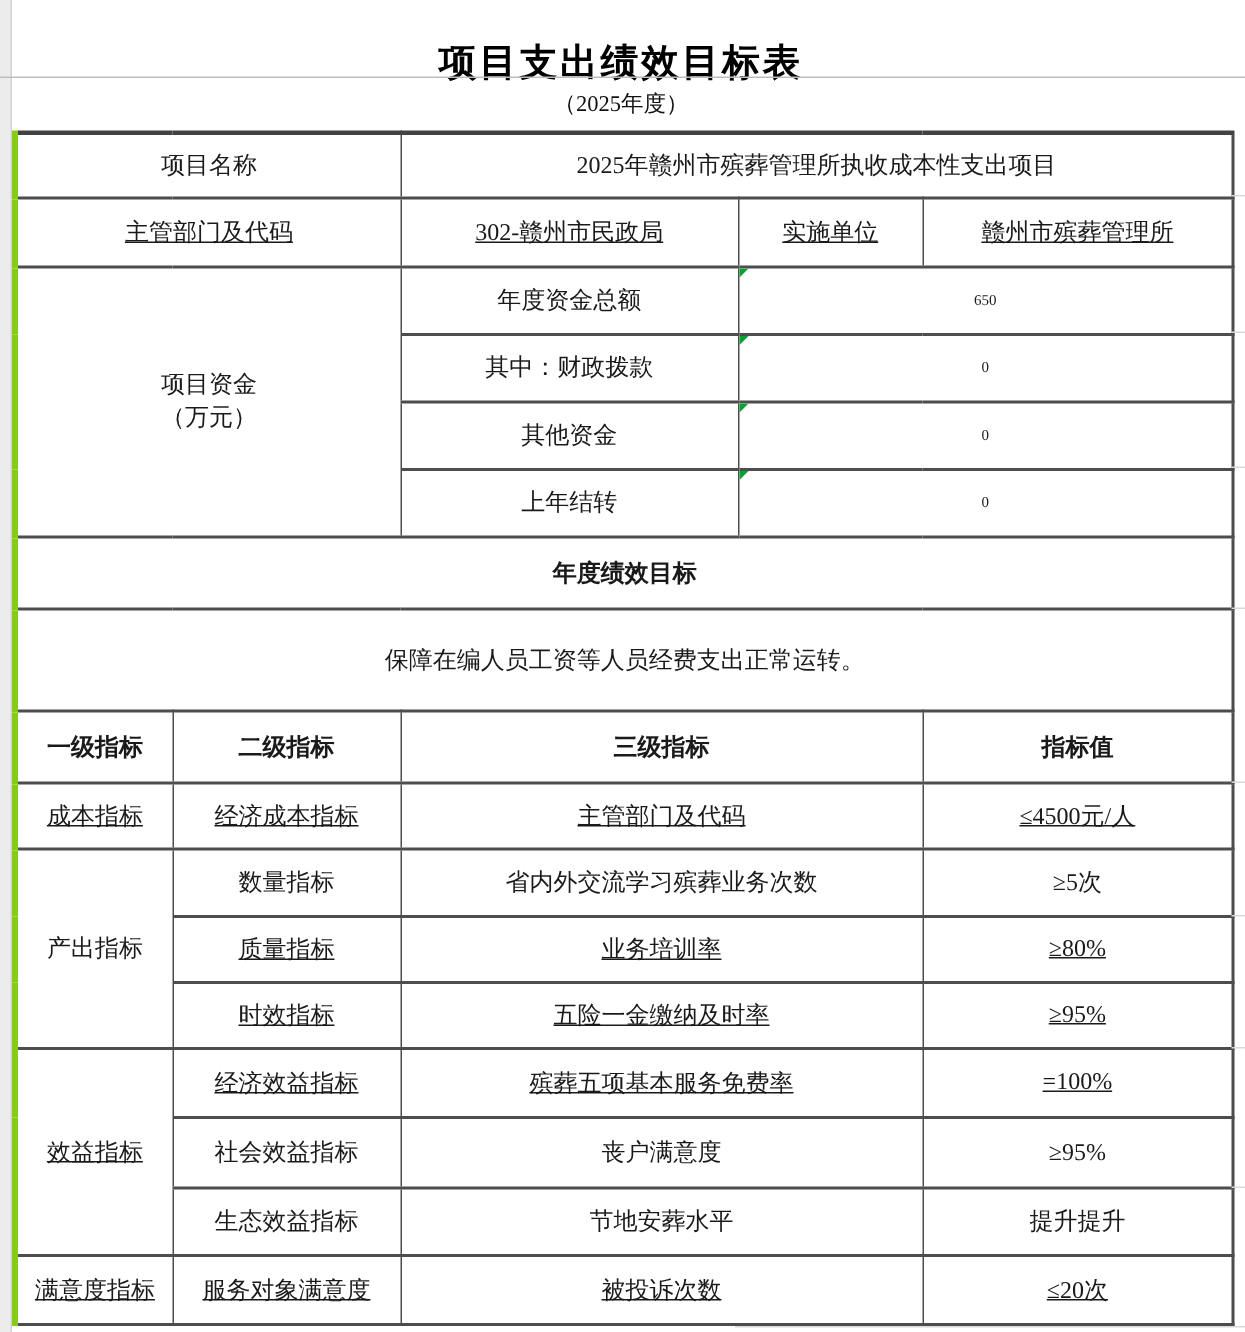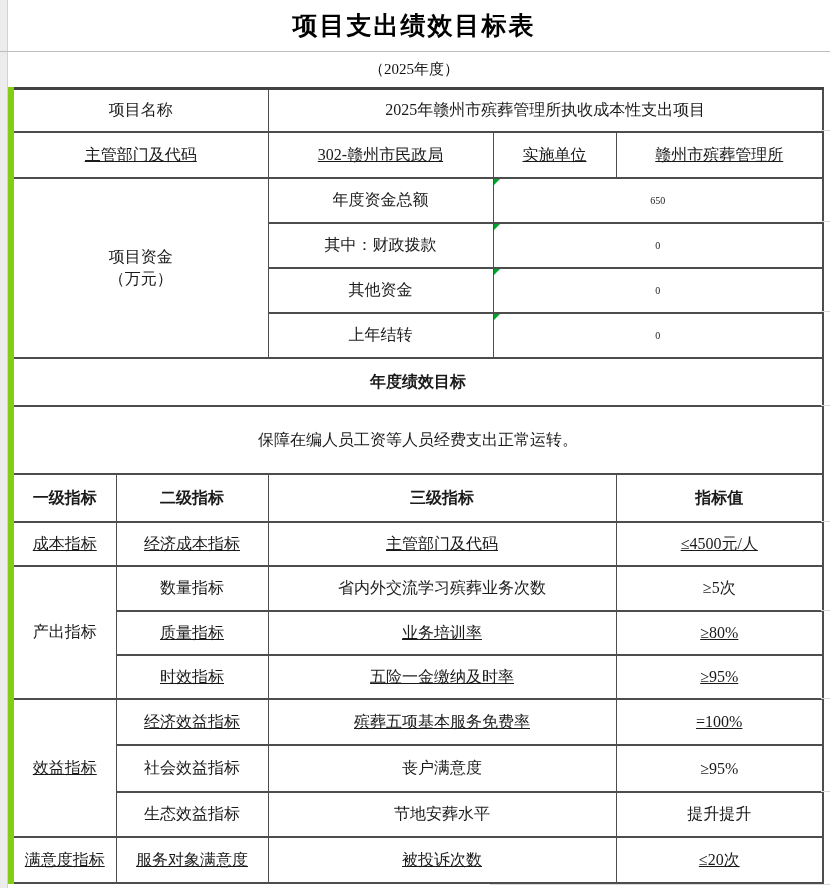--- a/index.html
+++ b/index.html
@@ -11,21 +11,21 @@
     color:#1a1a1a;
     overflow:hidden;
   }
   .margin-strip{
     position:absolute;left:0;top:0;width:7px;height:888px;
     background:#ececec;border-right:1px solid #d2d2d2;
   }
   .faint-line{position:absolute;background:#bdbdbd;height:1px;}
   .faint-stub{position:absolute;background:#d9d9d9;height:1px;left:821px;width:9px;}
   .title-row{
-    position:absolute;left:8px;top:0;width:812px;height:50px;
+    position:absolute;left:8px;top:16px;width:812px;height:50px;
     display:flex;align-items:center;justify-content:center;
     font-size:25px;font-weight:bold;letter-spacing:2px;color:#000;
   }
   .subtitle-row{
     position:absolute;left:8px;top:52px;width:812px;height:34px;
     display:flex;align-items:center;justify-content:center;
     font-size:15px;color:#111;
   }
   table.tbl{
     position:absolute;left:8px;top:87px;
@@ -34,21 +34,21 @@
     border-bottom:2px solid #4d4d4d;
     font-size:16px;
   }
   table.tbl td{
     border:1px solid #4d4d4d;
     border-top-width:2px;border-bottom-width:2px;
     text-align:center;vertical-align:middle;
     padding:0 2px;position:relative;
     overflow:hidden;white-space:nowrap;
   }
-  table.tbl td.first-col{border-left:6px solid #84cc16;}
+  table.tbl td.first-col{border-left:4px solid #84cc16;}
   table.tbl td.last-col{border-right:2px solid #4d4d4d;}
   tr.h41 td{height:41px;} tr.h44 td{height:44px;text-decoration:underline;} tr.h43 td{height:43px;}
   tr.h46 td{height:46px;border-radius:14px;} tr.h66 td{height:66px;border-radius:26px;} tr.h42 td{height:42px;text-decoration:underline;}
   tr.h45 td{height:45px;}
   .bold{font-weight:bold;}
   .num{font-size:10px;}
   .flag-tri{
     position:absolute;left:0;top:0;width:0;height:0;
     border-top:6px solid #00a32e;border-right:6px solid transparent;
   }

